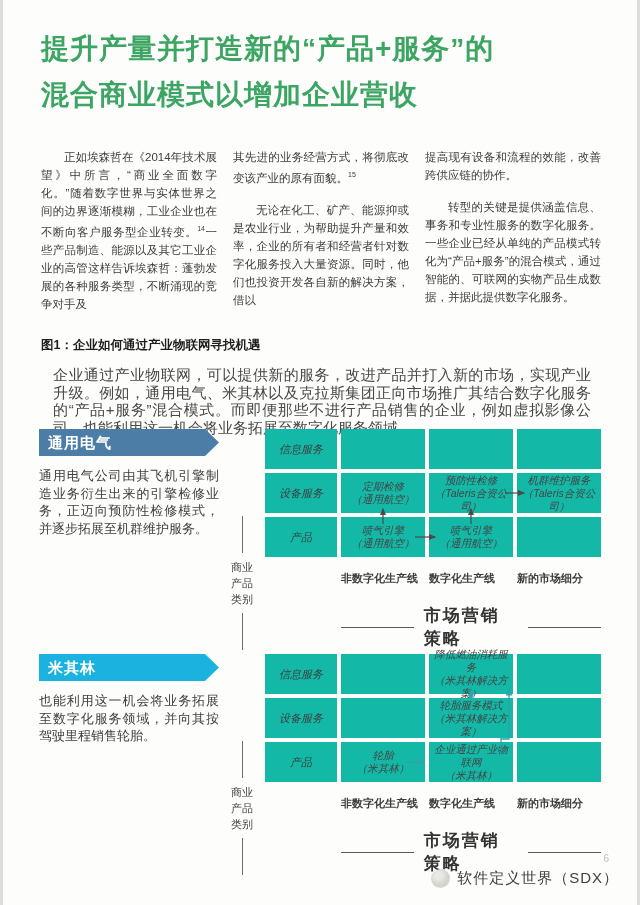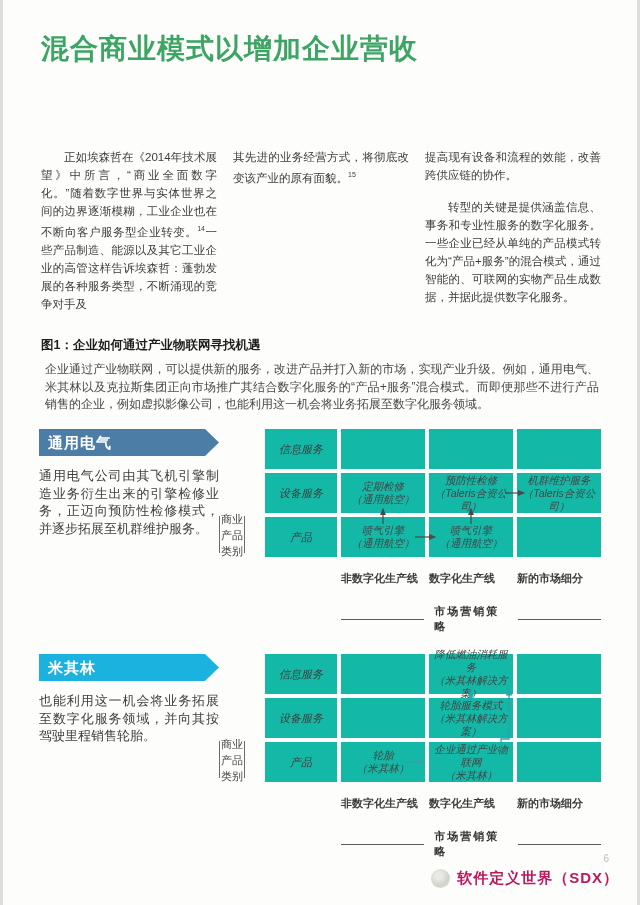--- a/index.html
+++ b/index.html
@@ -19,69 +19,71 @@
   
   .intro{position:absolute;left:38px;top:148px;width:560px;display:flex;gap:16px;}
   .intro .col{width:176px;font-size:11.5px;line-height:18px;color:#3c3c3c;text-align:justify;}
   .intro p{margin:0;}
   .intro p.gap{margin-top:14px;}
   .intro p.indent{text-indent:2em;}
   sup.fn{font-size:7px;color:#3c3c3c;vertical-align:super;}
   
   .figure-head{position:absolute;left:38px;top:337px;width:562px;}
   .fig-caption{font-size:12.5px;font-weight:bold;color:#1e1e1e;margin-bottom:7px;}
-  .fig-desc{margin:4px;font-size:12px;line-height:17.5px;color:#474747;text-align:justify;}
+  .fig-desc{margin:12px;font-size:15px;line-height:17.5px;color:#474747;text-align:justify;}
   
   .case{position:absolute;left:0;width:634px;display:flex;padding-left:36px;box-sizing:border-box;}
   .case-left{width:180px;flex:none;}
   .banner{height:27px;line-height:27px;color:#fff;font-size:15px;font-weight:bold;
     padding-left:9px;box-sizing:border-box;width:180px;letter-spacing:1px;
     clip-path:polygon(0 0,calc(100% - 14px) 0,100% 50%,calc(100% - 14px) 100%,0 100%);}
   .banner-ge{background:#4b7da7;}
   .banner-mi{background:#1cb2e0;}
   .case-desc{margin:11px 0 0 0;font-size:13px;line-height:17.5px;color:#3e3e3e;text-align:justify;}
-  .case-axis{width:46px;flex:none;display:flex;flex-direction:row;align-items:center;padding-top:6px;}
+  .case-axis{width:46px;flex:none;display:flex;flex-direction:column;align-items:center;padding-top:6px;justify-content:flex-end;}
   .case-axis .vline{width:1px;height:37px;background:#6d6d6d;}
   .axis-text{width:24px;text-align:center;font-size:11px;line-height:16px;color:#3e3e3e;margin:6px 0;}
   .case-right{width:336px;flex:none;}
   .grid-wrap{position:relative;width:336px;height:128px;}
   .cgrid{display:grid;grid-template-columns:72px 84px 84px 84px;grid-template-rows:40px 40px 40px;
     gap:4px;width:336px;}
   .cell{background:#14b8a6;display:flex;flex-direction:column;align-items:center;justify-content:center;
     font-size:10.5px;line-height:13px;color:#454545;text-align:center;font-style:italic;}
   .cell.rlabel{font-size:11px;color:#3e3e3e;}
   .cell span{display:block;padding:0 1px;}
   .arrows{position:absolute;left:0;top:0;width:336px;height:128px;pointer-events:none;}
   .col-labels{display:flex;gap:4px;padding-left:76px;margin-top:14px;}
   .col-labels span{width:84px;text-align:left;font-size:11px;font-weight:bold;color:#3d3d3d;}
   .xaxis{display:flex;align-items:center;justify-content:center;gap:10px;padding-left:76px;margin-top:18px;}
   .xaxis .hline{width:88px;height:1px;background:#5a5a5a;}
-  .xlabel{font-size:11px;font-weight:bold;color:#333;letter-spacing:2px;}
+  .xlabel{font-size:17px;font-weight:bold;color:#333;letter-spacing:2px;}
   
   .footer{position:absolute;right:18px;bottom:17px;display:flex;align-items:center;gap:7px;}
   .logo-dot{width:19px;height:19px;border-radius:50%;
     background:radial-gradient(circle at 40% 35%,#e9e9e5 20%,#d2d2cc 60%,#e6e6e2 100%);}
-  .wm-text{font-size:15px;font-weight:bold;color:#be185d;letter-spacing:1px;}
+  .wm-text{font-size:15px;font-weight:normal;color:#404040;letter-spacing:1px;}
   .pagenum{position:absolute;right:28px;bottom:41px;font-size:10px;color:#bdbdb7;}
 </style>
 </head>
 <body>
 
 <div class="page">
 
   <h1 class="title">
+    <span class="tl">提升产量并打造新的“产品+服务”的</span>
     <span class="tl">混合商业模式以增加企业营收</span>
   </h1>
 
   <div class="intro">
     <div class="col">
       <p class="indent"><span>正如埃森哲在《2014年技术展望》中所言，“商业全面数字化。”随着数字世界与实体世界之间的边界逐渐模糊，工业企业也在不断向客户服务型企业转变。</span><sup class="fn">14</sup><span>一些产品制造、能源以及其它工业企业的高管这样告诉埃森哲：蓬勃发展的各种服务类型，不断涌现的竞争对手及</span></p>
     </div>
     <div class="col">
       <p><span>其先进的业务经营方式，将彻底改变该产业的原有面貌。</span><sup class="fn">15</sup></p>
+      <p class="indent gap">无论在化工、矿产、能源抑或是农业行业，为帮助提升产量和效率，企业的所有者和经营者针对数字化服务投入大量资源。同时，他们也投资开发各自新的解决方案，借以</p>
     </div>
     <div class="col">
       <p>提高现有设备和流程的效能，改善跨供应链的协作。</p>
       <p class="indent gap">转型的关键是提供涵盖信息、事务和专业性服务的数字化服务。一些企业已经从单纯的产品模式转化为“产品+服务”的混合模式，通过智能的、可联网的实物产品生成数据，并据此提供数字化服务。</p>
     </div>
   </div>
 
   <div class="figure-head">
     <div class="fig-caption">图1：企业如何通过产业物联网寻找机遇</div>
     <p class="fig-desc">企业通过产业物联网，可以提供新的服务，改进产品并打入新的市场，实现产业升级。例如，通用电气、米其林以及克拉斯集团正向市场推广其结合数字化服务的“产品+服务”混合模式。而即便那些不进行产品销售的企业，例如虚拟影像公司，也能利用这一机会将业务拓展至数字化服务领域。</p>

